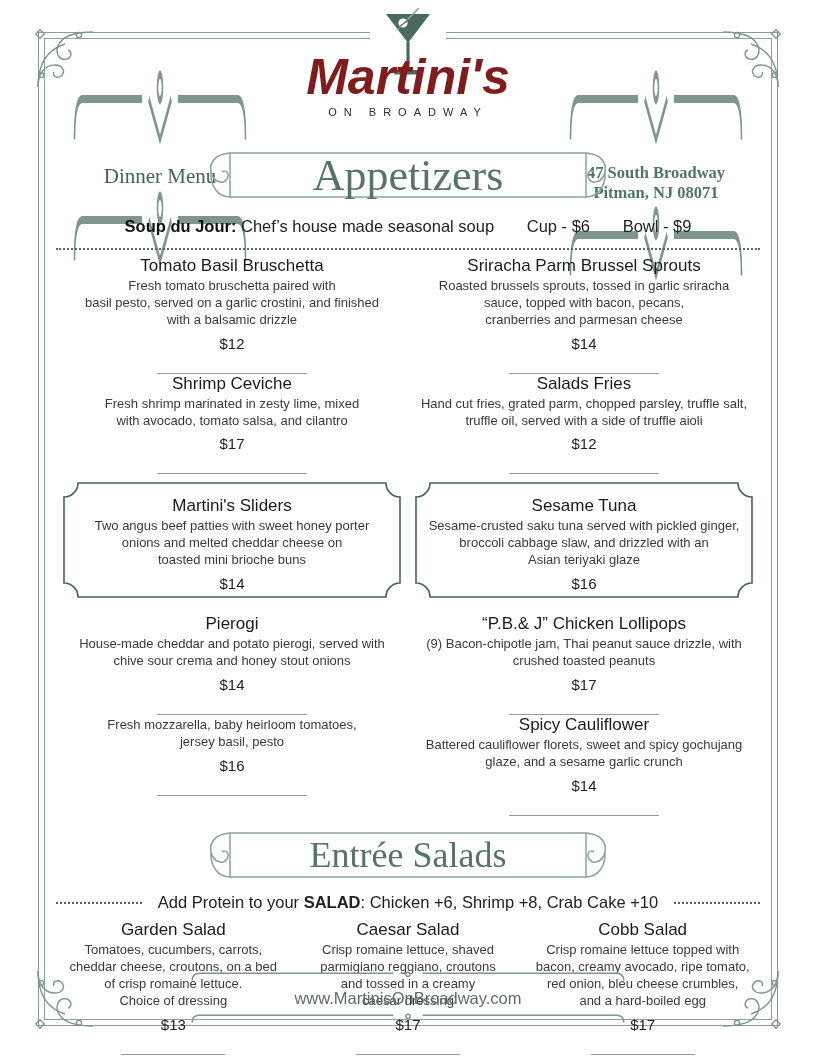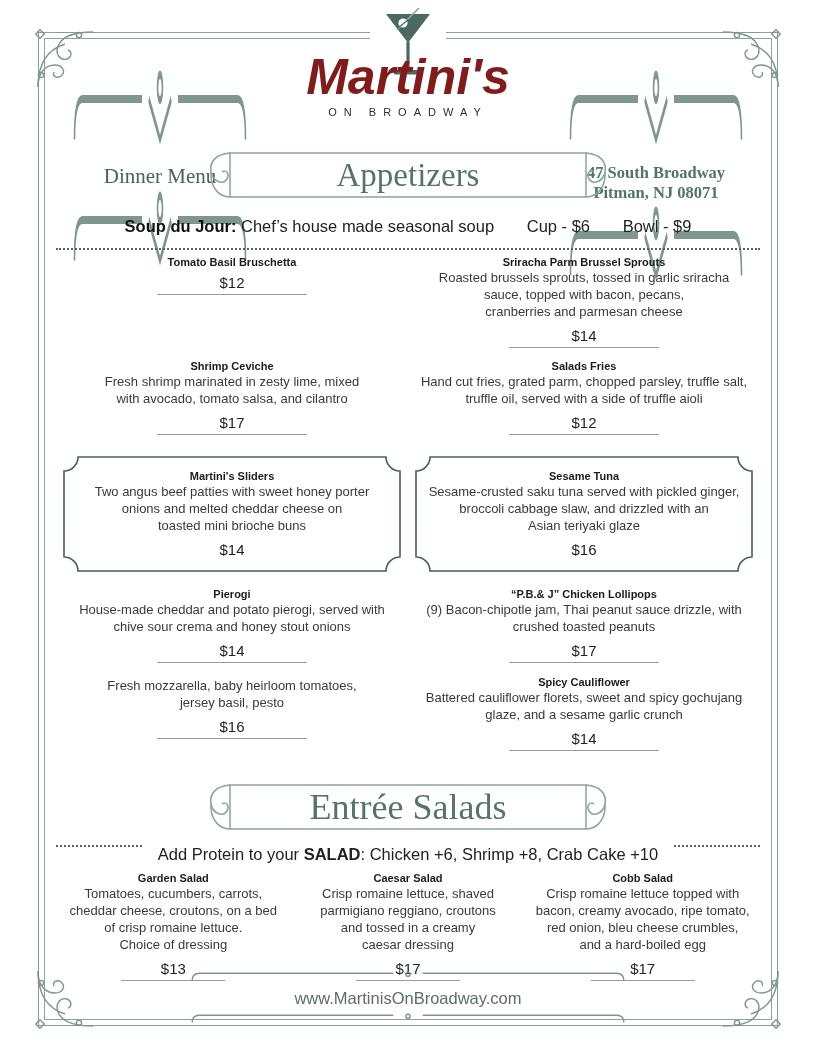--- a/index.html
+++ b/index.html
@@ -27,44 +27,44 @@
   .address{font-family:"Liberation Serif",serif;font-size:16.5px;font-weight:600;color:#51itt!;}
   .address{color:#51746a;line-height:1.22;padding:2px 0 3px;}
   .logo{position:absolute;left:50%;top:52px;transform:translateX(-50%);text-align:center;width:300px;}
   .logo-main{font-family:Liberation Sans, sans-serif;font-style:italic;font-weight:600;font-size:50px;color:#7f1d1d;line-height:1;}
   .logo-sub{font-size:11px;letter-spacing:7px;color:#2d2d2d;margin-top:4px;}
   
   .content{position:absolute;top:146px;left:56px;right:56px;text-align:center;}
   .banner{position:relative;width:424px;height:58px;margin:0 auto;}
   .banner svg.scroll{position:absolute;inset:0;width:100%;height:100%;}
   .banner-title{position:absolute;inset:0;display:flex;align-items:center;justify-content:center;
-      font-family:"Liberation Serif",serif;font-size:33px;color:#567467;}
+      font-family:"Liberation Serif",serif;font-size:44px;color:#567467;}
   .banner-title.big{font-size:36px;}
   .soup{margin-top:13px;font-size:16.5px;color:#222;}
   .soup b{font-weight:700;color:#111;}
   .soup .sp{margin-left:28px;}
   .dotline{border-top:2px dotted #606060;margin:12px 0 6px;height:0;}
   .grid2{display:grid;grid-template-columns:1fr 1fr;}
   .row-1{min-height:104px;margin-top:4px;}
   .row-2{min-height:88px;}
   .row-4{min-height:88px;}
   .row-5{min-height:92px;}
-  .item-name{font-size:11px;font-weight:700;color:#1b1b1b;}
+  .item-name{font-size:17px;font-weight:400;color:#1b1b1b;}
   .item-desc{font-size:13px;color:#3a3a3a;line-height:1.3;white-space:pre-line;margin-top:2px;}
   .item-price{margin-top:6px;}
-  .price-u{display:inline-block;min-width:150px;border-bottom:1px solid #9a9a9a;padding-bottom:3px;
+  .price-u{display:inline-block;min-width:150px;border-bottom:1px solid #9a9a9a;padding-bottom:21px;
       font-size:15px;color:#242424;}
   .price-u.short{min-width:104px;}
   .boxrow{margin:4px 0 12px;}
   .plaque{position:relative;height:124px;margin:0 3px;padding-top:18px;box-sizing:border-box;}
   .plaque svg.pbord{position:absolute;inset:0;width:100%;height:100%;}
   .plaque .item-name{position:relative;}
   .plaque .item-desc,.plaque .item-price{position:relative;}
   .salad-head{margin-top:10px;}
-  .protein{display:flex;align-items:flex-start;margin-top:9px;}
+  .protein{display:flex;align-items:center;margin-top:9px;}
   .protein .dots{flex:1;border-top:2px dotted #606060;}
   .protein .ptext{padding:0 16px;font-size:16.5px;color:#222;}
   .grid3{display:grid;grid-template-columns:1fr 1fr 1fr;margin-top:8px;}
   
   .footer{position:absolute;left:50%;bottom:26px;transform:translateX(-50%);width:440px;text-align:center;color:#7e968d;}
   .footer .site{font-size:16.5px;color:#5d6d66;padding:2px 0;}
   .footer .ornament{width:420px;}
 </style>
 </head>
 <body>
@@ -192,20 +192,23 @@
       <b>Soup du Jour:</b>
       <span>Chef’s house made seasonal soup</span>
       <span class="sp">Cup - $6</span>
       <span class="sp">Bowl - $9</span>
     </div>
     <div class="dotline"></div>
 
     <div class="grid2 row-1">
       <div class="item">
         <div class="item-name">Tomato Basil Bruschetta</div>
+        <div class="item-desc">Fresh tomato bruschetta paired with
+basil pesto, served on a garlic crostini, and finished
+with a balsamic drizzle</div>
         <div class="item-price"><span class="price-u">$12</span></div>
       </div>
       <div class="item">
         <div class="item-name">Sriracha Parm Brussel Sprouts</div>
         <div class="item-desc">Roasted brussels sprouts, tossed in garlic sriracha
 sauce, topped with bacon, pecans,
 cranberries and parmesan cheese</div>
         <div class="item-price"><span class="price-u">$14</span></div>
       </div>
     </div>

